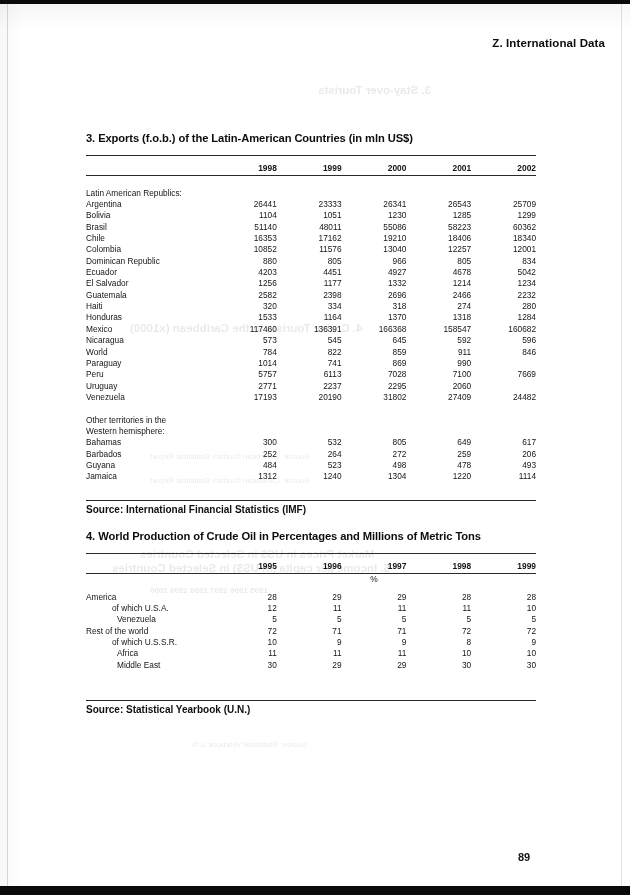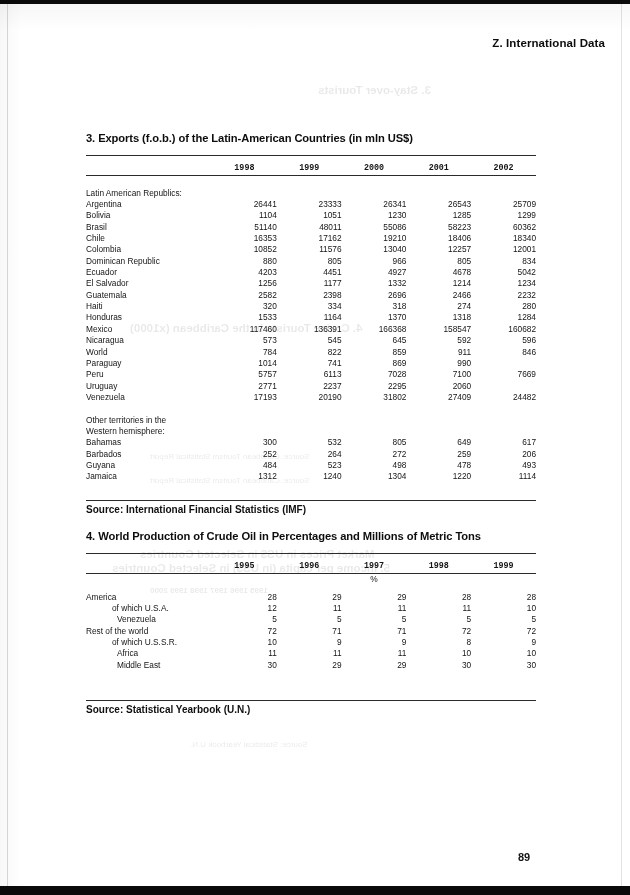--- a/index.html
+++ b/index.html
@@ -127,23 +127,22 @@
   }
   table.data td, table.data th {
     padding: 0;
     line-height: 11.35px;
     font-weight: normal;
     vertical-align: baseline;
   }
   table.data th {
     font-weight: bold;
     font-size: 8.4px;
-    text-align: center;
+    text-align: right;
     padding-bottom: 1px;
-    font-family: Liberation Mono, monospace;
   }
   col.c-label { width: 126px; }
   col.c-num   { width: 64.8px; }
 
   td.lbl { text-align: left; white-space: nowrap; }
   td.num { text-align: right; font-variant-numeric: tabular-nums; }
 
   tr.group td.lbl { font-weight: normal; }
   td.lbl.ind1 { padding-left: 26px; }
   td.lbl.ind2 { padding-left: 31px; }

